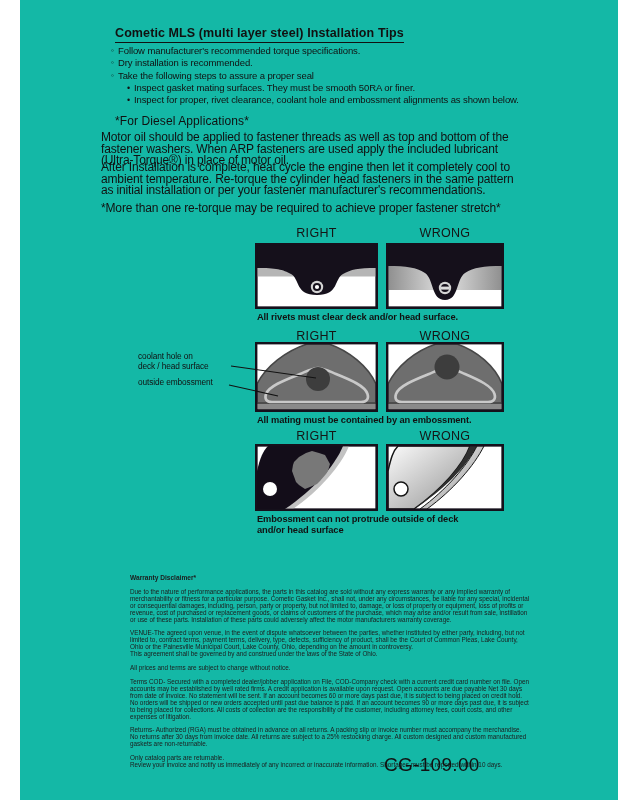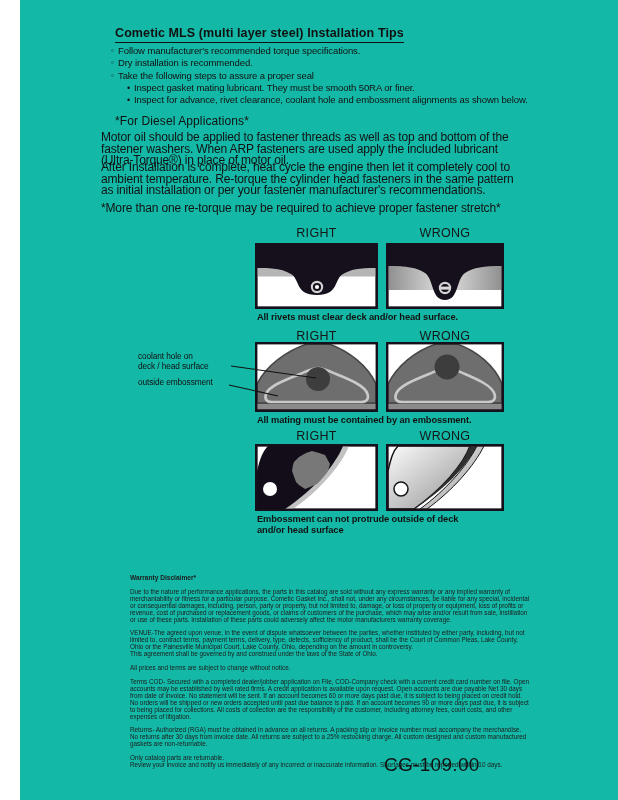--- a/index.html
+++ b/index.html
@@ -47,25 +47,25 @@
     <div class="b-row">
       <span class="b-mark">◦</span>
       <span>Dry installation is recommended.</span>
     </div>
     <div class="b-row">
       <span class="b-mark">◦</span>
       <span>Take the following steps to assure a proper seal</span>
     </div>
     <div class="b-row b-sub">
       <span class="b-mark">•</span>
-      <span>Inspect gasket mating lubricant.  They must be smooth 50RA or finer.</span>
+      <span>Inspect gasket mating surfaces.  They must be smooth 50RA or finer.</span>
     </div>
     <div class="b-row b-sub">
       <span class="b-mark">•</span>
-      <span>Inspect for advance, rivet clearance, coolant hole and embossment alignments as shown below.</span>
+      <span>Inspect for proper, rivet clearance, coolant hole and embossment alignments as shown below.</span>
     </div>
   </div>
 
   <div class="sect-head">*For Diesel Applications*</div>
   <div class="para p1">Motor oil should be applied to fastener threads as well as top and bottom of the fastener washers. When ARP fasteners are used apply the included lubricant (Ultra-Torque®) in place of motor oil.</div>
   <div class="para p2">After Installation is complete, heat cycle the engine then let it completely cool to ambient temperature. Re-torque the cylinder head fasteners in the same pattern as initial installation or per your fastener manufacturer's recommendations.</div>
   <div class="para note">*More than one re-torque may be required to achieve proper fastener stretch*</div>
 
   <div class="dlabel" style="left:235px;top:226px;width:123px;">RIGHT</div>
   <div class="dlabel" style="left:366px;top:226px;width:118px;">WRONG</div>

